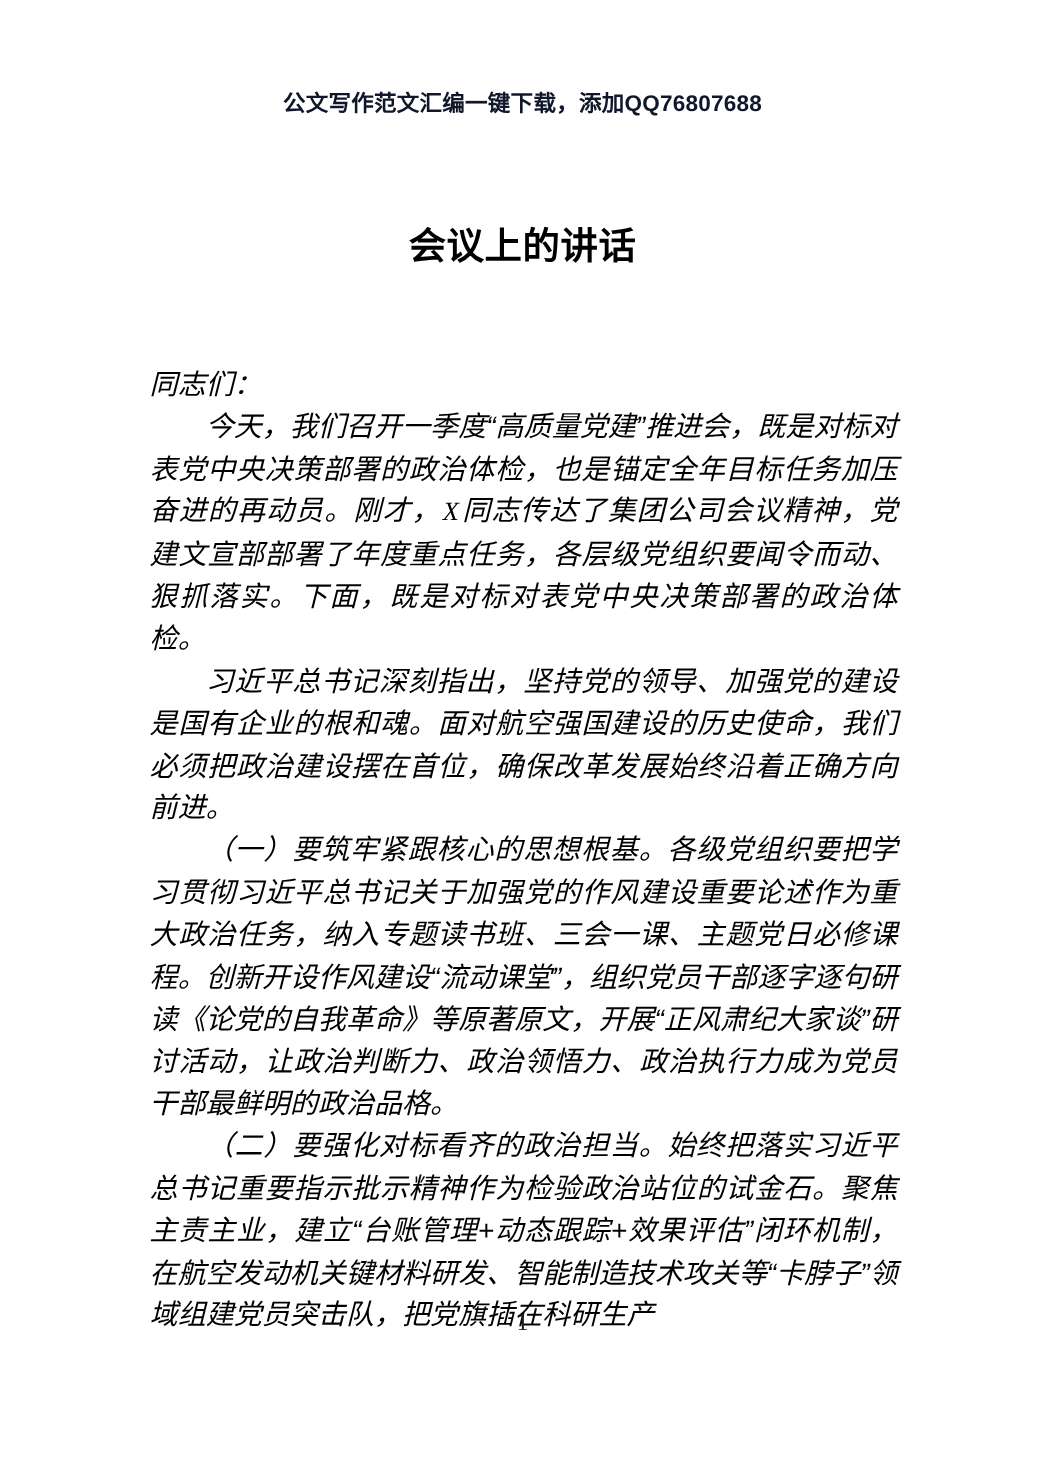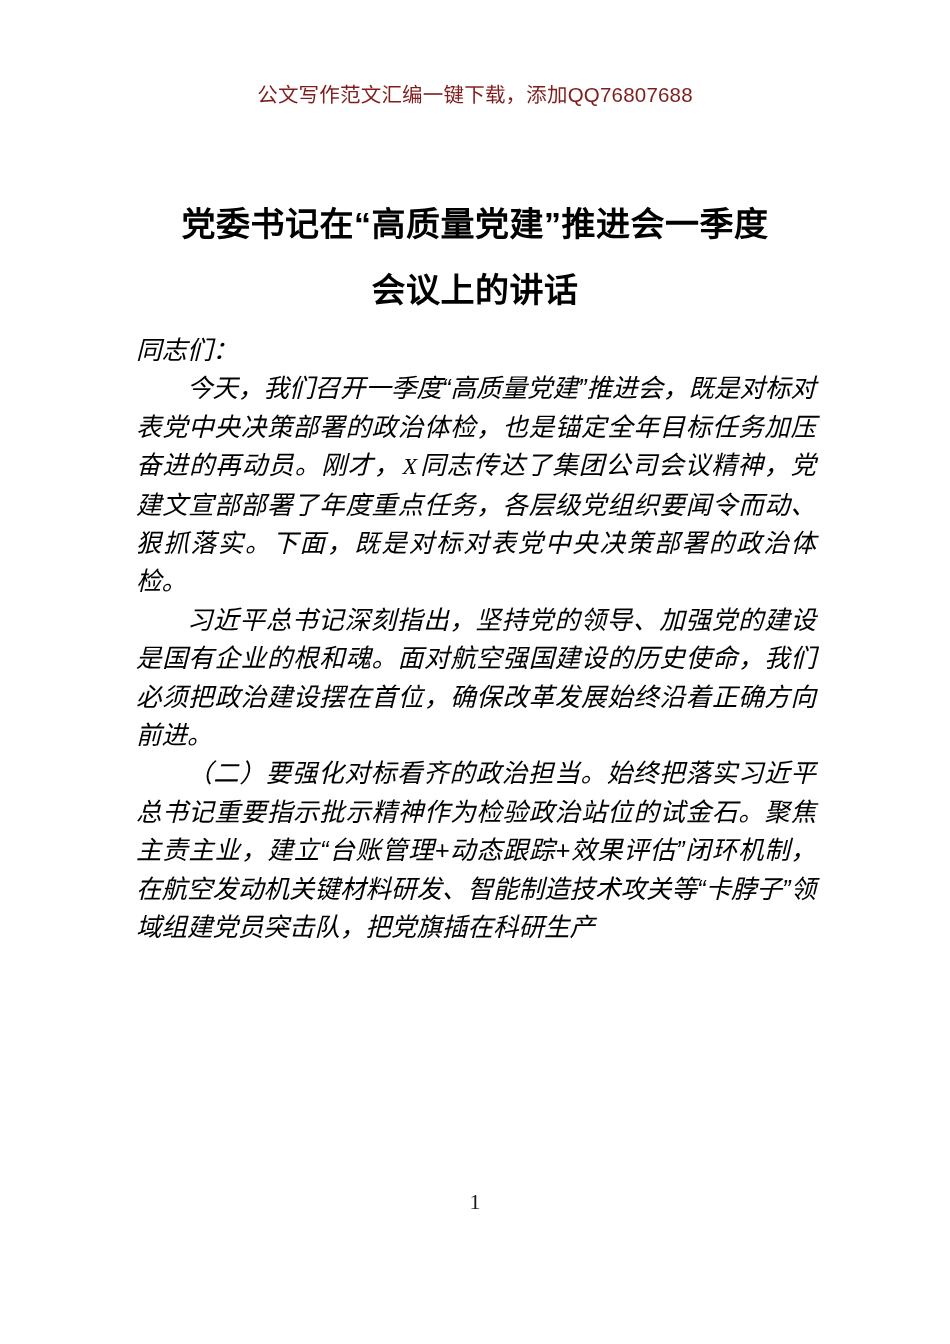--- a/index.html
+++ b/index.html
@@ -26,23 +26,23 @@
 
   
   .promo-header {
     position: absolute;
     top: 82px;
     left: 0;
     width: 950px;
     text-align: center;
     font-size: 20.5px;
     line-height: 26px;
-    font-weight: 400;
+    font-weight: 700;
     letter-spacing: 0.2px;
-    color: #7f1d1d;
+    color: #0f172a;
     white-space: nowrap;
   }
 
   
   .doc-title {
     position: absolute;
     top: 168px;
     left: 120px;
     width: 710px;
     text-align: center;
@@ -102,33 +102,33 @@
   }
 </style>
 </head>
 <body>
 
 <div class="page">
 
   <div class="promo-header">公文写作范文汇编一键下载，添加QQ76807688</div>
 
   <h1 class="doc-title">
-    <span class="title-line">党委书记在“高质量党建”推进会一季度</span>
     <span class="title-line">会议上的讲话</span>
   </h1>
 
   <div class="doc-body">
 
     <p class="salutation">同志们：</p>
 
     <p class="indent"><span>今天，我们召开一季度“高质量党建”推进会，既是对标对表党中央决策部署的政治体检，也是锚定全年目标任务加压奋进的再动员。刚才，</span><span class="latin-x">X</span><span>同志传达了集团公司会议精神，党建文宣部部署了年度重点任务，各层级党组织要闻令而动、狠抓落实。下面，既是对标对表党中央决策部署的政治体检。</span></p>
 
 
     <p class="indent">习近平总书记深刻指出，坚持党的领导、加强党的建设是国有企业的根和魂。面对航空强国建设的历史使命，我们必须把政治建设摆在首位，确保改革发展始终沿着正确方向前进。</p>
 
+    <p class="indent">（一）要筑牢紧跟核心的思想根基。各级党组织要把学习贯彻习近平总书记关于加强党的作风建设重要论述作为重大政治任务，纳入专题读书班、三会一课、主题党日必修课程。创新开设作风建设“流动课堂”，组织党员干部逐字逐句研读《论党的自我革命》等原著原文，开展“正风肃纪大家谈”研讨活动，让政治判断力、政治领悟力、政治执行力成为党员干部最鲜明的政治品格。</p>
 
     <p class="indent">（二）要强化对标看齐的政治担当。始终把落实习近平总书记重要指示批示精神作为检验政治站位的试金石。聚焦主责主业，建立“台账管理+动态跟踪+效果评估”闭环机制，在航空发动机关键材料研发、智能制造技术攻关等“卡脖子”领域组建党员突击队，把党旗插在科研生产</p>
 
   </div>
 
   <div class="page-number">1</div>
 
 </div>
 
 </body></html>

